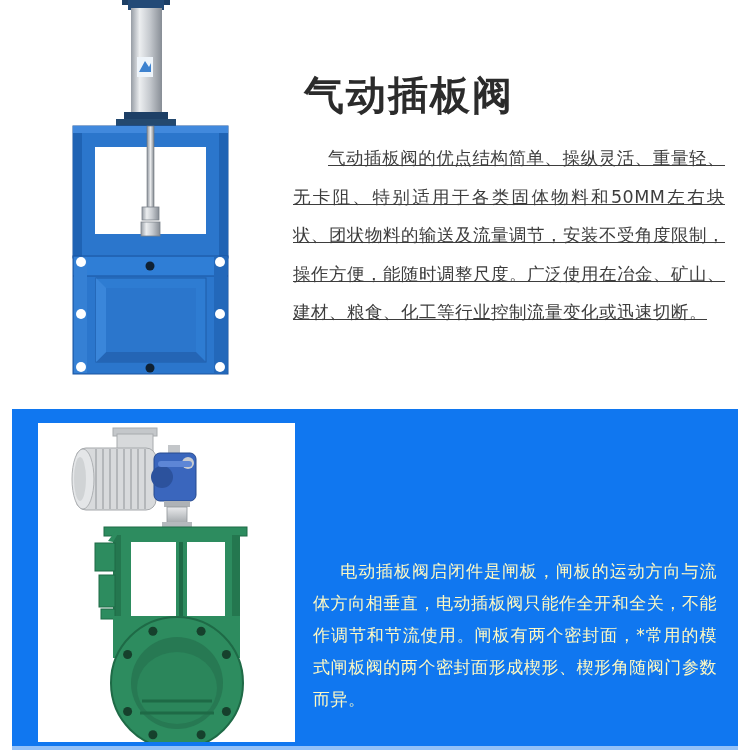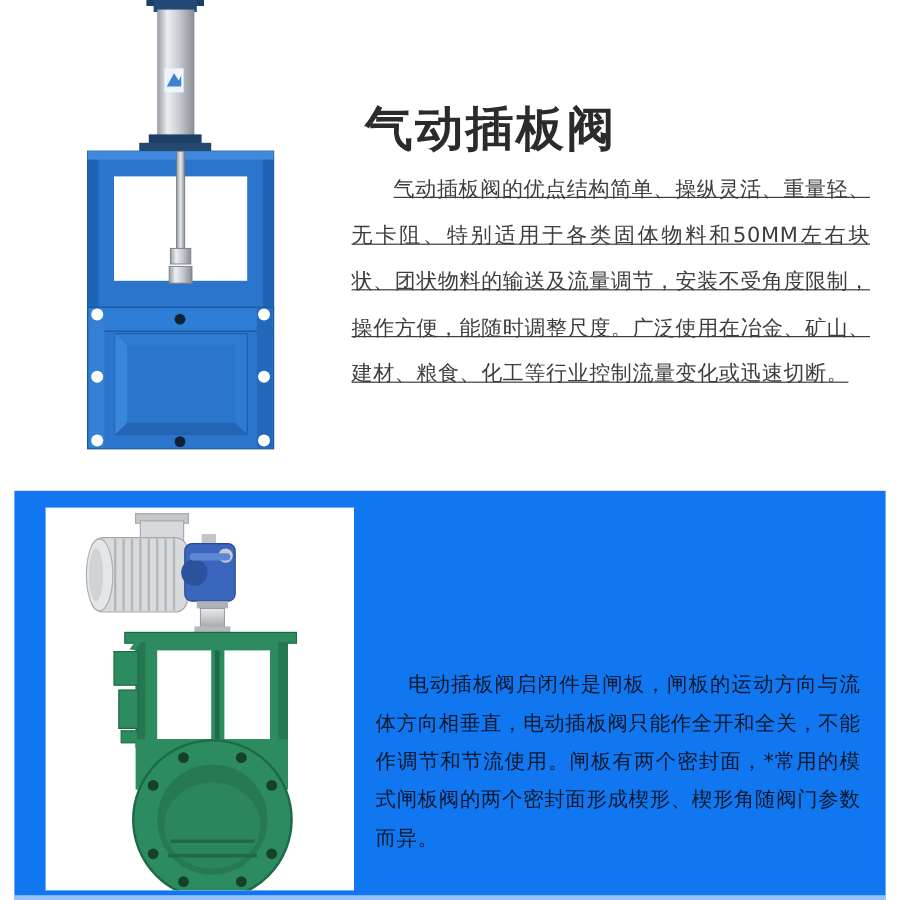--- a/index.html
+++ b/index.html
@@ -2,35 +2,35 @@
 <html><head>
 <meta charset="utf-8">
 <style>
   * { margin:0; padding:0; box-sizing:border-box; }
   body { font-family:"DejaVu Sans","Liberation Sans",sans-serif; background:#ffffff; }
   .page { position:relative; width:750px; height:750px; background:#ffffff; overflow:hidden; }
 
   
   .section-top { position:absolute; left:0; top:0; width:750px; height:409px; background:#ffffff; }
   .photo-top { position:absolute; left:50px; top:0; width:200px; height:382px; }
-  .title-top { position:absolute; left:304px; top:80px; font-size:40px; font-weight:700;
+  .title-top { position:absolute; left:304px; top:68px; font-size:40px; font-weight:700;
                color:#2b2b2b; letter-spacing:2px; white-space:nowrap; }
   .desc-top { position:absolute; left:293px; top:139px; width:432px; font-size:17.5px;
               line-height:38.5px; color:#3d3d3d; text-align:justify; text-indent:2em;
               letter-spacing:0.5px;text-decoration:underline; }
 
   
   .section-bottom { position:absolute; left:12px; top:409px; width:726px; height:341px;
                     background:#1077f0; }
   .photo-card { position:absolute; left:26px; top:14px; width:257px; height:319px;
                 background:#ffffff; overflow:hidden; }
   .title-bottom { position:absolute; left:300px; top:56px; font-size:40px; font-weight:700;
                   color:#ffffff; letter-spacing:2px; white-space:nowrap; }
   .desc-bottom { position:absolute; left:301px; top:146px; width:404px; font-size:17px;
-                 line-height:32px; color:#0f172a; text-align:justify; text-indent:1.6em;
+                 line-height:32px; color:#fef9c3; text-align:justify; text-indent:1.6em;
                  letter-spacing:0.5px; }
   .bottom-strip { position:absolute; left:0; bottom:0; width:100%; height:4px;
                   background:rgba(255,255,255,0.55); }
 </style>
 </head>
 <body>
 
 <div class="page">
 
   <section class="section-top">

